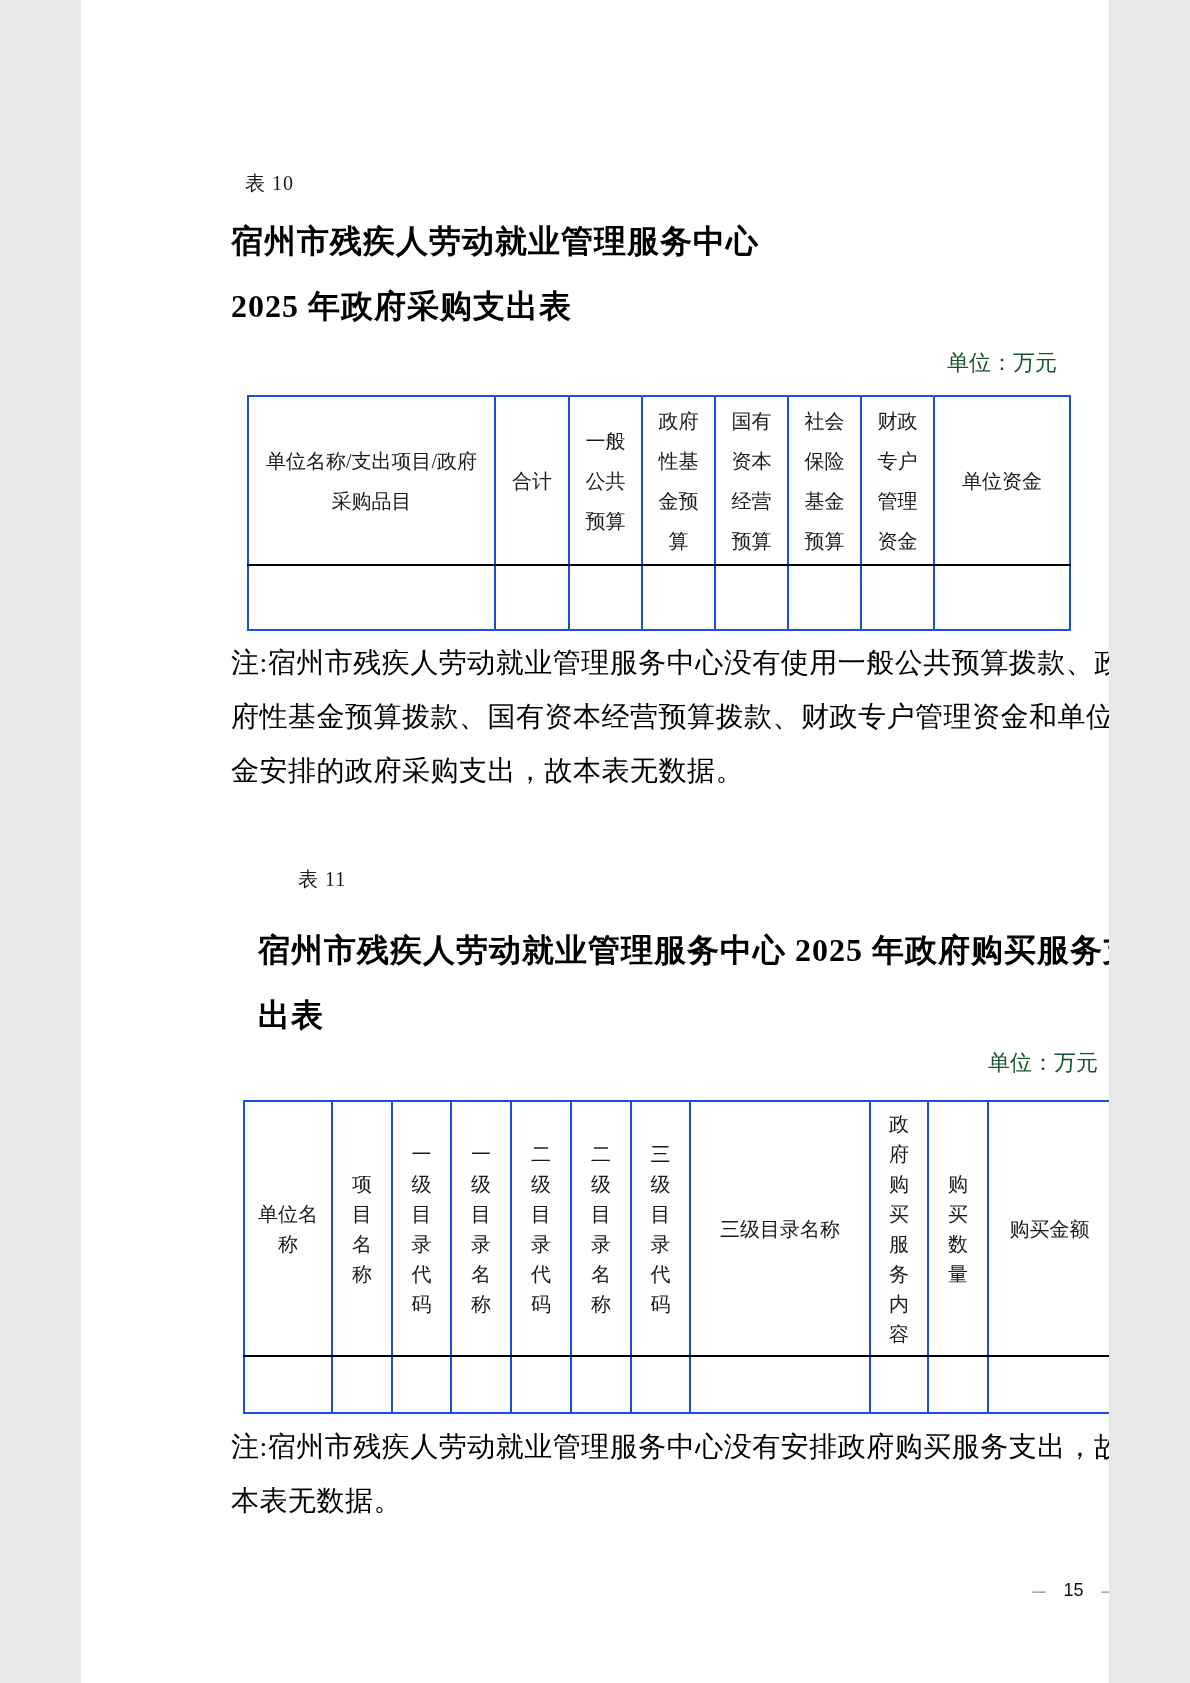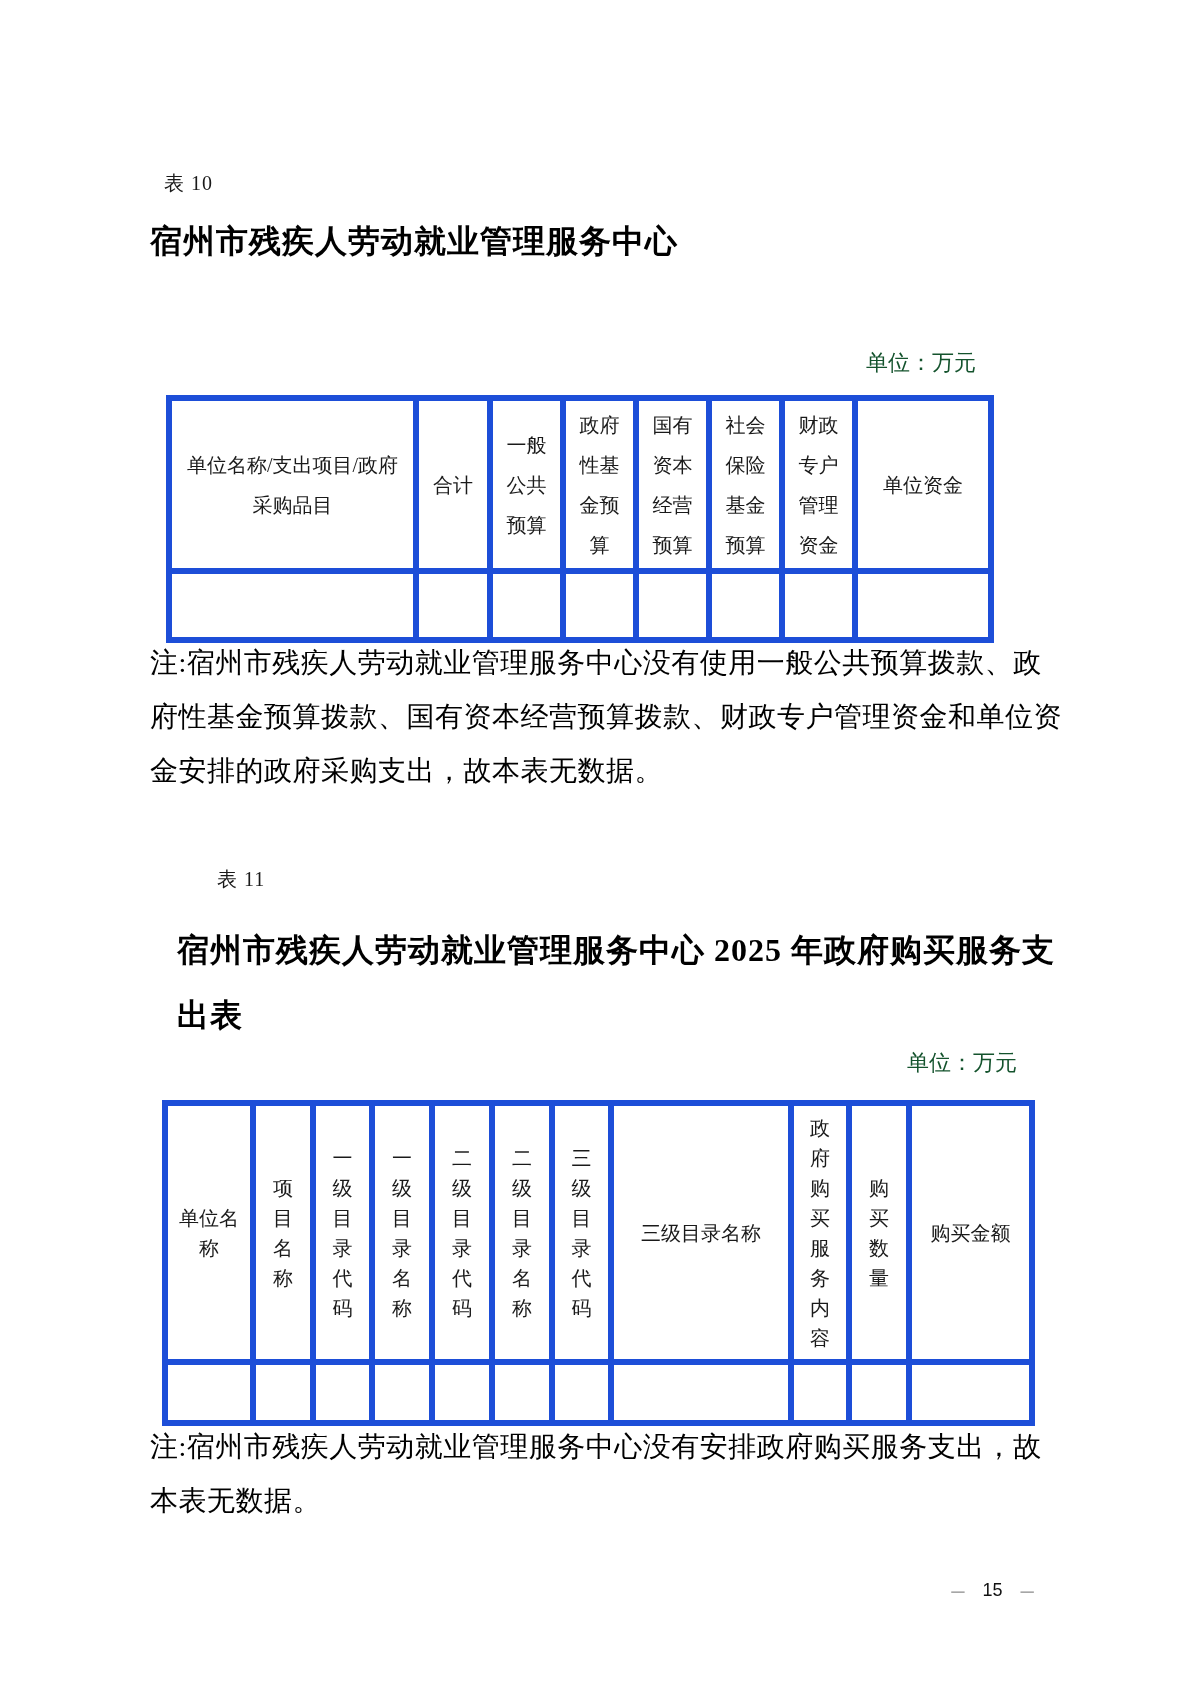--- a/index.html
+++ b/index.html
@@ -1,18 +1,18 @@
 <!DOCTYPE html>
 <html><head>
 <meta charset="utf-8">
 <style>
   html,body{margin:0;padding:0;background:#e8e8e8;}
   .page{
     position:relative;
-    width:1190px;height:1683px;
+    width:1028px;height:1683px;
     background:#ffffff;
     margin:0 auto;
     font-family:"Liberation Serif","DejaVu Serif",serif;
     color:#000;
     overflow:hidden;
     text-decoration:underline;
   }
   .pre{white-space:pre-line;}
 
   
@@ -35,21 +35,21 @@
   .t10-unit{left:166px;width:810px;top:348px;}
   .t11-unit{left:162px;width:855px;top:1048px;}
 
   
   table.doc{
     position:absolute;border-collapse:collapse;table-layout:fixed;
     border-top:2px solid #000;border-bottom:2px solid #000;
     border-left:1px solid #000;border-right:1px solid #000;
   }
   table.doc td{
-    border:6px solid #1d4ed8;
+    border:2px solid #1d4ed8;
     text-align:center;vertical-align:middle;
     font-size:20px;color:#1a1a1a;
     padding:0 4px;overflow:hidden;
   }
   table.doc tr.header-row td{border-bottom:2px solid #000;}
 
   .t10{left:166px;top:395px;width:822px;}
   .t10 tr.header-row td{height:167px;line-height:40px;}
   .t10 tr.data-row td{height:63px;}
 
@@ -75,20 +75,21 @@
   .footer .dash{color:#a6a6a6;font-size:24px;}
   .footer .num{color:#111;font-size:18px;}
 </style>
 </head>
 <body>
 
 <div class="page">
 
   <div class="tbl-label t10-label">表 10</div>
   <div class="title t10-title1">宿州市残疾人劳动就业管理服务中心</div>
+  <div class="title t10-title2">2025 年政府采购支出表</div>
   <div class="unit t10-unit">单位：万元</div>
 
   <table class="doc t10">
     <colgroup>
       <col style="width:247px">
         <col style="width:74px">
         <col style="width:73px">
         <col style="width:73px">
       <col style="width:73px">
         <col style="width:73px">

